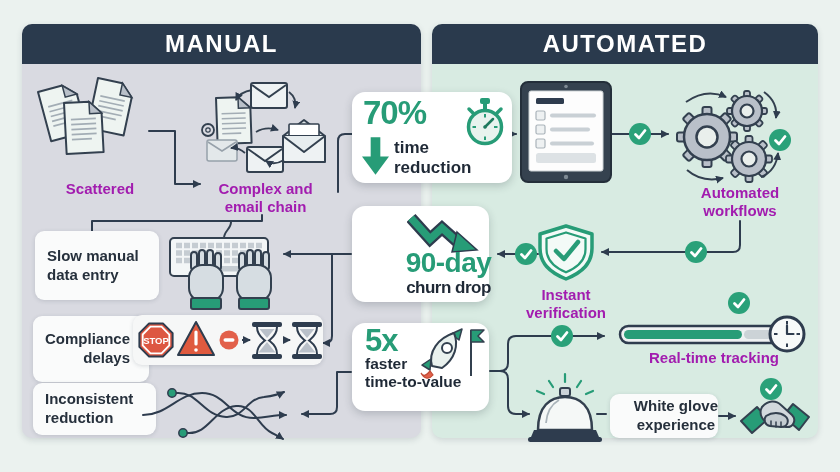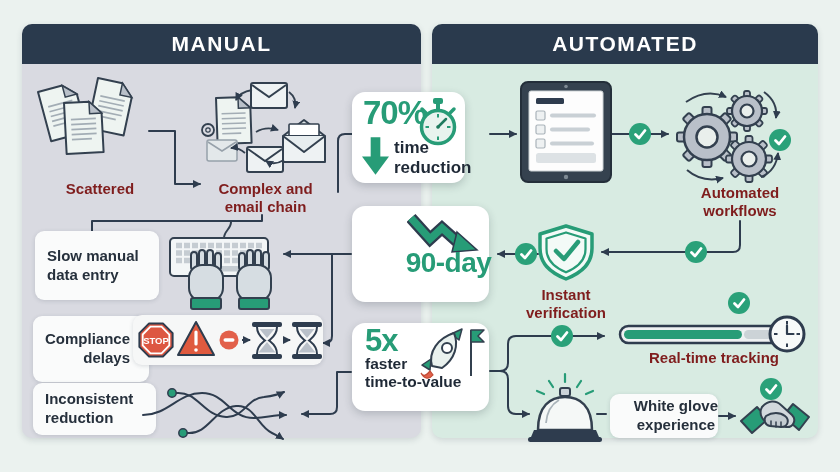--- a/index.html
+++ b/index.html
@@ -2,24 +2,24 @@
 <html><head>
 <meta charset="utf-8">
 <style>
   html,body{margin:0;padding:0;background:#ebf2ef;}
   .stage{position:relative;width:840px;height:472px;background:#ebf2ef;
          font-family:"Liberation Sans",sans-serif;overflow:hidden;}
   .panel{position:absolute;border-radius:10px;box-shadow:0 2px 6px rgba(40,52,66,.15);}
   .panel-manual{left:22px;top:24px;width:399px;height:414px;background:#d9dae1;}
   .panel-auto{left:432px;top:24px;width:386px;height:414px;background:#d8ebe2;}
   .hdr{position:absolute;left:0;top:0;right:0;height:40px;background:#2a3a4d;
-       border-radius:10px 10px 0 0;color:#fff;font-size:21px;font-weight:700;
+       border-radius:10px 10px 0 0;color:#fff;font-size:24px;font-weight:700;
        letter-spacing:1.5px;text-align:center;line-height:40px;}
   .plabel{position:absolute;z-index:2;text-align:center;font-size:15px;font-weight:700;
-          color:#7f1d1d;line-height:1.22;white-space:pre-line;}
+          color:#a21caf;line-height:1.22;white-space:pre-line;}
   .box{position:absolute;z-index:2;background:#fafbfb;border-radius:9px;
        box-shadow:0 1px 4px rgba(44,58,74,.16);display:flex;align-items:center;
        font-size:15px;font-weight:700;color:#26303c;line-height:1.25;white-space:pre-line;}
   .box-left{justify-content:flex-start;padding-left:12px;}
   .box-center{justify-content:flex-end;text-align:center;}
   .card{position:absolute;z-index:2;background:#ffffff;border-radius:13px;
         box-shadow:0 3px 8px rgba(35,48,61,.22);}
   .mval{position:absolute;font-weight:700;color:#279c77;letter-spacing:-1px;}
   .mlab{position:absolute;font-weight:700;color:#1f2936;line-height:1.18;white-space:pre-line;}
   .center{left:0;width:100%;text-align:center;letter-spacing:-0.5px;margin-left:28px;}
@@ -75,21 +75,21 @@
 
   <div class="plabel" style="left:38px;top:180px;width:124px;">Scattered</div>
   <div class="plabel" style="left:203px;top:180px;width:125px;">Complex and
 email chain</div>
   <div class="plabel" style="left:678px;top:184px;width:124px;">Automated
 workflows</div>
   <div class="plabel" style="left:505px;top:286px;width:122px;">Instant
 verification</div>
   <div class="plabel" style="left:628px;top:349px;width:172px;text-align:center;">Real-time tracking</div>
 
-  <div class="card" style="left:352px;top:92px;width:113px;height:91px;">
+  <div class="card" style="left:352px;top:92px;width:113px;height:91px;padding-left:47px;">
     <div class="mval" style="left:11px;top:2px;font-size:33px;">70%</div>
     <svg class="inlined" style="right:5px;top:4px;" width="44" height="52" viewBox="0 0 44 52">
       <rect x="17" y="2" width="10" height="6" rx="2" fill="#279c77"></rect>
       <rect x="20" y="8" width="4" height="5" fill="#279c77"></rect>
       <path d="M6,13 L10,17 M38,13 L34,17" stroke="#279c77" stroke-width="3.5" stroke-linecap="round"></path>
       <circle cx="22" cy="31" r="16.5" fill="#e8f3ee" stroke="#279c77" stroke-width="3.5"></circle>
       <path d="M22,18 V21.5 M22,44 V40.5 M9.5,31 H13 M34.5,31 H31" stroke="#279c77" stroke-width="2"></path>
       <path d="M22,31 L30,23" stroke="#1f7a5e" stroke-width="2.5" stroke-linecap="round"></path>
       <circle cx="22" cy="31" r="1.8" fill="#1f7a5e"></circle>
     </svg>
@@ -100,20 +100,21 @@
 reduction</div>
   </div>
 
   <div class="card" style="left:352px;top:206px;width:137px;height:96px;">
     <svg class="inlined" style="right:6px;top:7px;" width="76" height="40" viewBox="0 0 76 40">
       <path d="M4,5 L23,26 L35,15 L54,32" fill="none" stroke="#2e3c4e" stroke-width="12"></path>
       <path d="M4,5 L23,26 L35,15 L54,32" fill="none" stroke="#279c77" stroke-width="7.5"></path>
       <polygon points="50,19 70,37 45,39" fill="#279c77" stroke="#2e3c4e" stroke-width="1.5"></polygon>
     </svg>
     <div class="mval center" style="top:41px;font-size:28px;">90-day</div>
+    <div class="mlab center" style="top:72px;font-size:17px;">churn drop</div>
   </div>
 
   <div class="card" style="left:352px;top:323px;width:137px;height:88px;">
     <div class="mval" style="left:13px;top:0px;font-size:31px;">5x</div>
     <svg class="inlined" style="right:4px;top:3px;" width="66" height="54" viewBox="0 0 64 54">
       <path d="M51,4 V50" stroke="#33404f" stroke-width="2"></path>
       <path d="M51,4 H64 L58,10 L64,16 H51 Z" fill="#279c77" stroke="#33404f" stroke-width="1.5" stroke-linejoin="round"></path>
       <path d="M31,8 L42,3 L39,14 Z" fill="#279c77" stroke="#33404f" stroke-width="1.5" stroke-linejoin="round"></path>
       <path d="M11,33 L2,39 L10,44 Z" fill="#279c77" stroke="#33404f" stroke-width="1.5" stroke-linejoin="round"></path>
       <path d="M12,40 C8,26 18,12 34,7 C39,19 35,33 22,42 Z" fill="#e9f1ee" stroke="#33404f" stroke-width="2" stroke-linejoin="round"></path>

